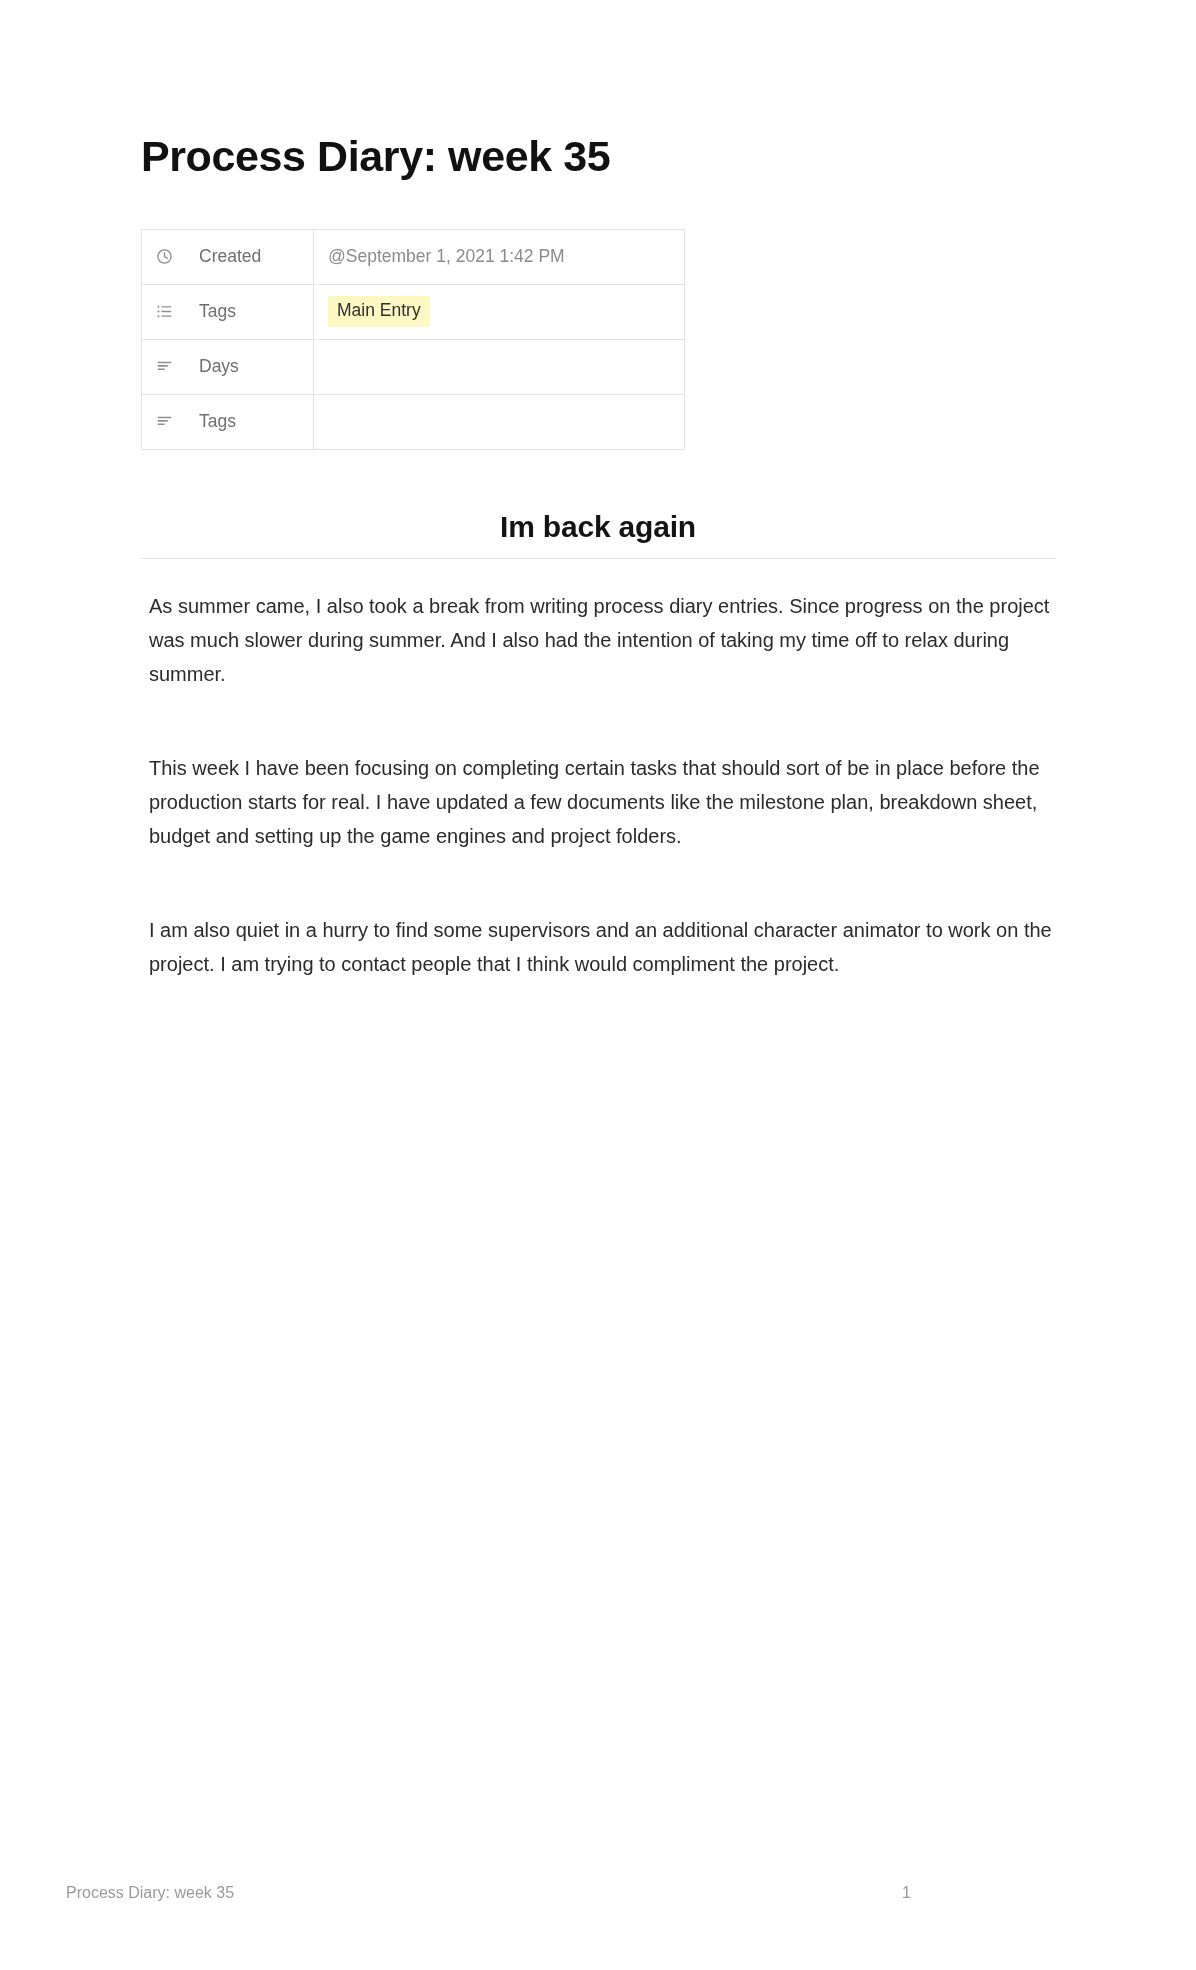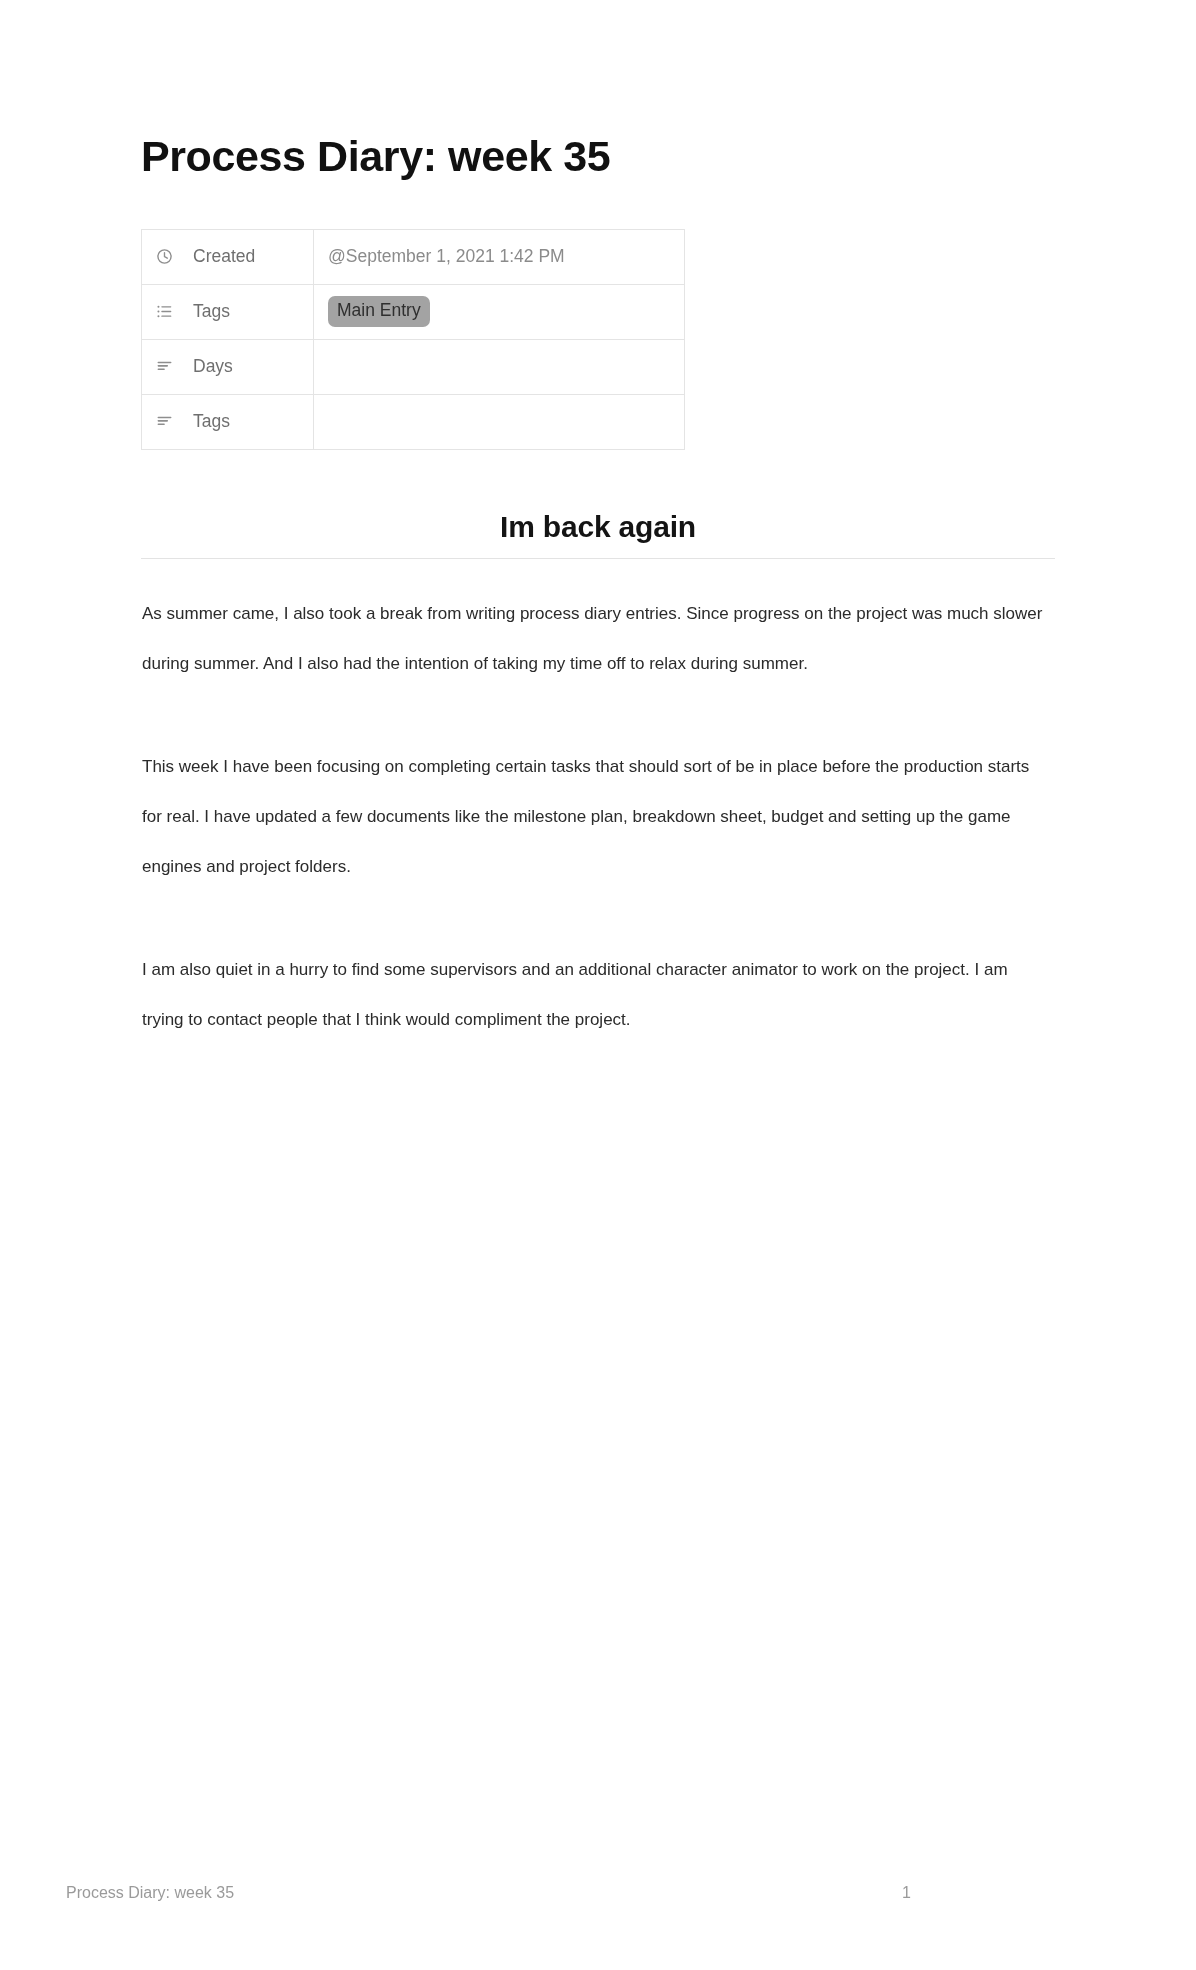--- a/index.html
+++ b/index.html
@@ -63,36 +63,36 @@
     color: #6f6f6f;
     white-space: nowrap;
   }
   .props td.val {
     width: 342px;
     color: #8b8b8b;
   }
   .prop-key-inner {
     display: flex;
     align-items: center;
-    gap: 20px;
+    gap: 26px;
   }
   .prop-icon {
     display: inline-block;
     width: 17px;
     height: 17px;
     flex: 0 0 17px;
     position: relative;
     color: #8e8e8e;
   }
   .prop-icon svg { display: block; }
   .tag-pill {
     display: inline-block;
-    background: #a3a3a3;
+    background: #fef9c3;
     color: #2f2f2f;
-    border-radius: 7px;
+    border-radius: 0;
     padding: 4px 9px 5px 9px;
     font-size: 17.5px;
     line-height: 1.25;
   }
 
   
   .section-heading {
     margin: 0;
     padding-top: 60px;
     font-size: 30px;
@@ -103,24 +103,24 @@
   }
   .rule {
     margin-top: 14px;
     border: 0;
     border-top: 1px solid #e3e3e3;
     width: 914px;
   }
 
   
   .para {
-    margin: 1px;
+    margin: 8px;
     padding-top: 22px;
-    font-size: 17px;
-    line-height: 50px;
+    font-size: 20px;
+    line-height: 34px;
     color: #2b2b2b;
     width: 908px;
   }
   .para + .para {
     padding-top: 52px;
   }
 
   
   .footer {
     position: absolute;

